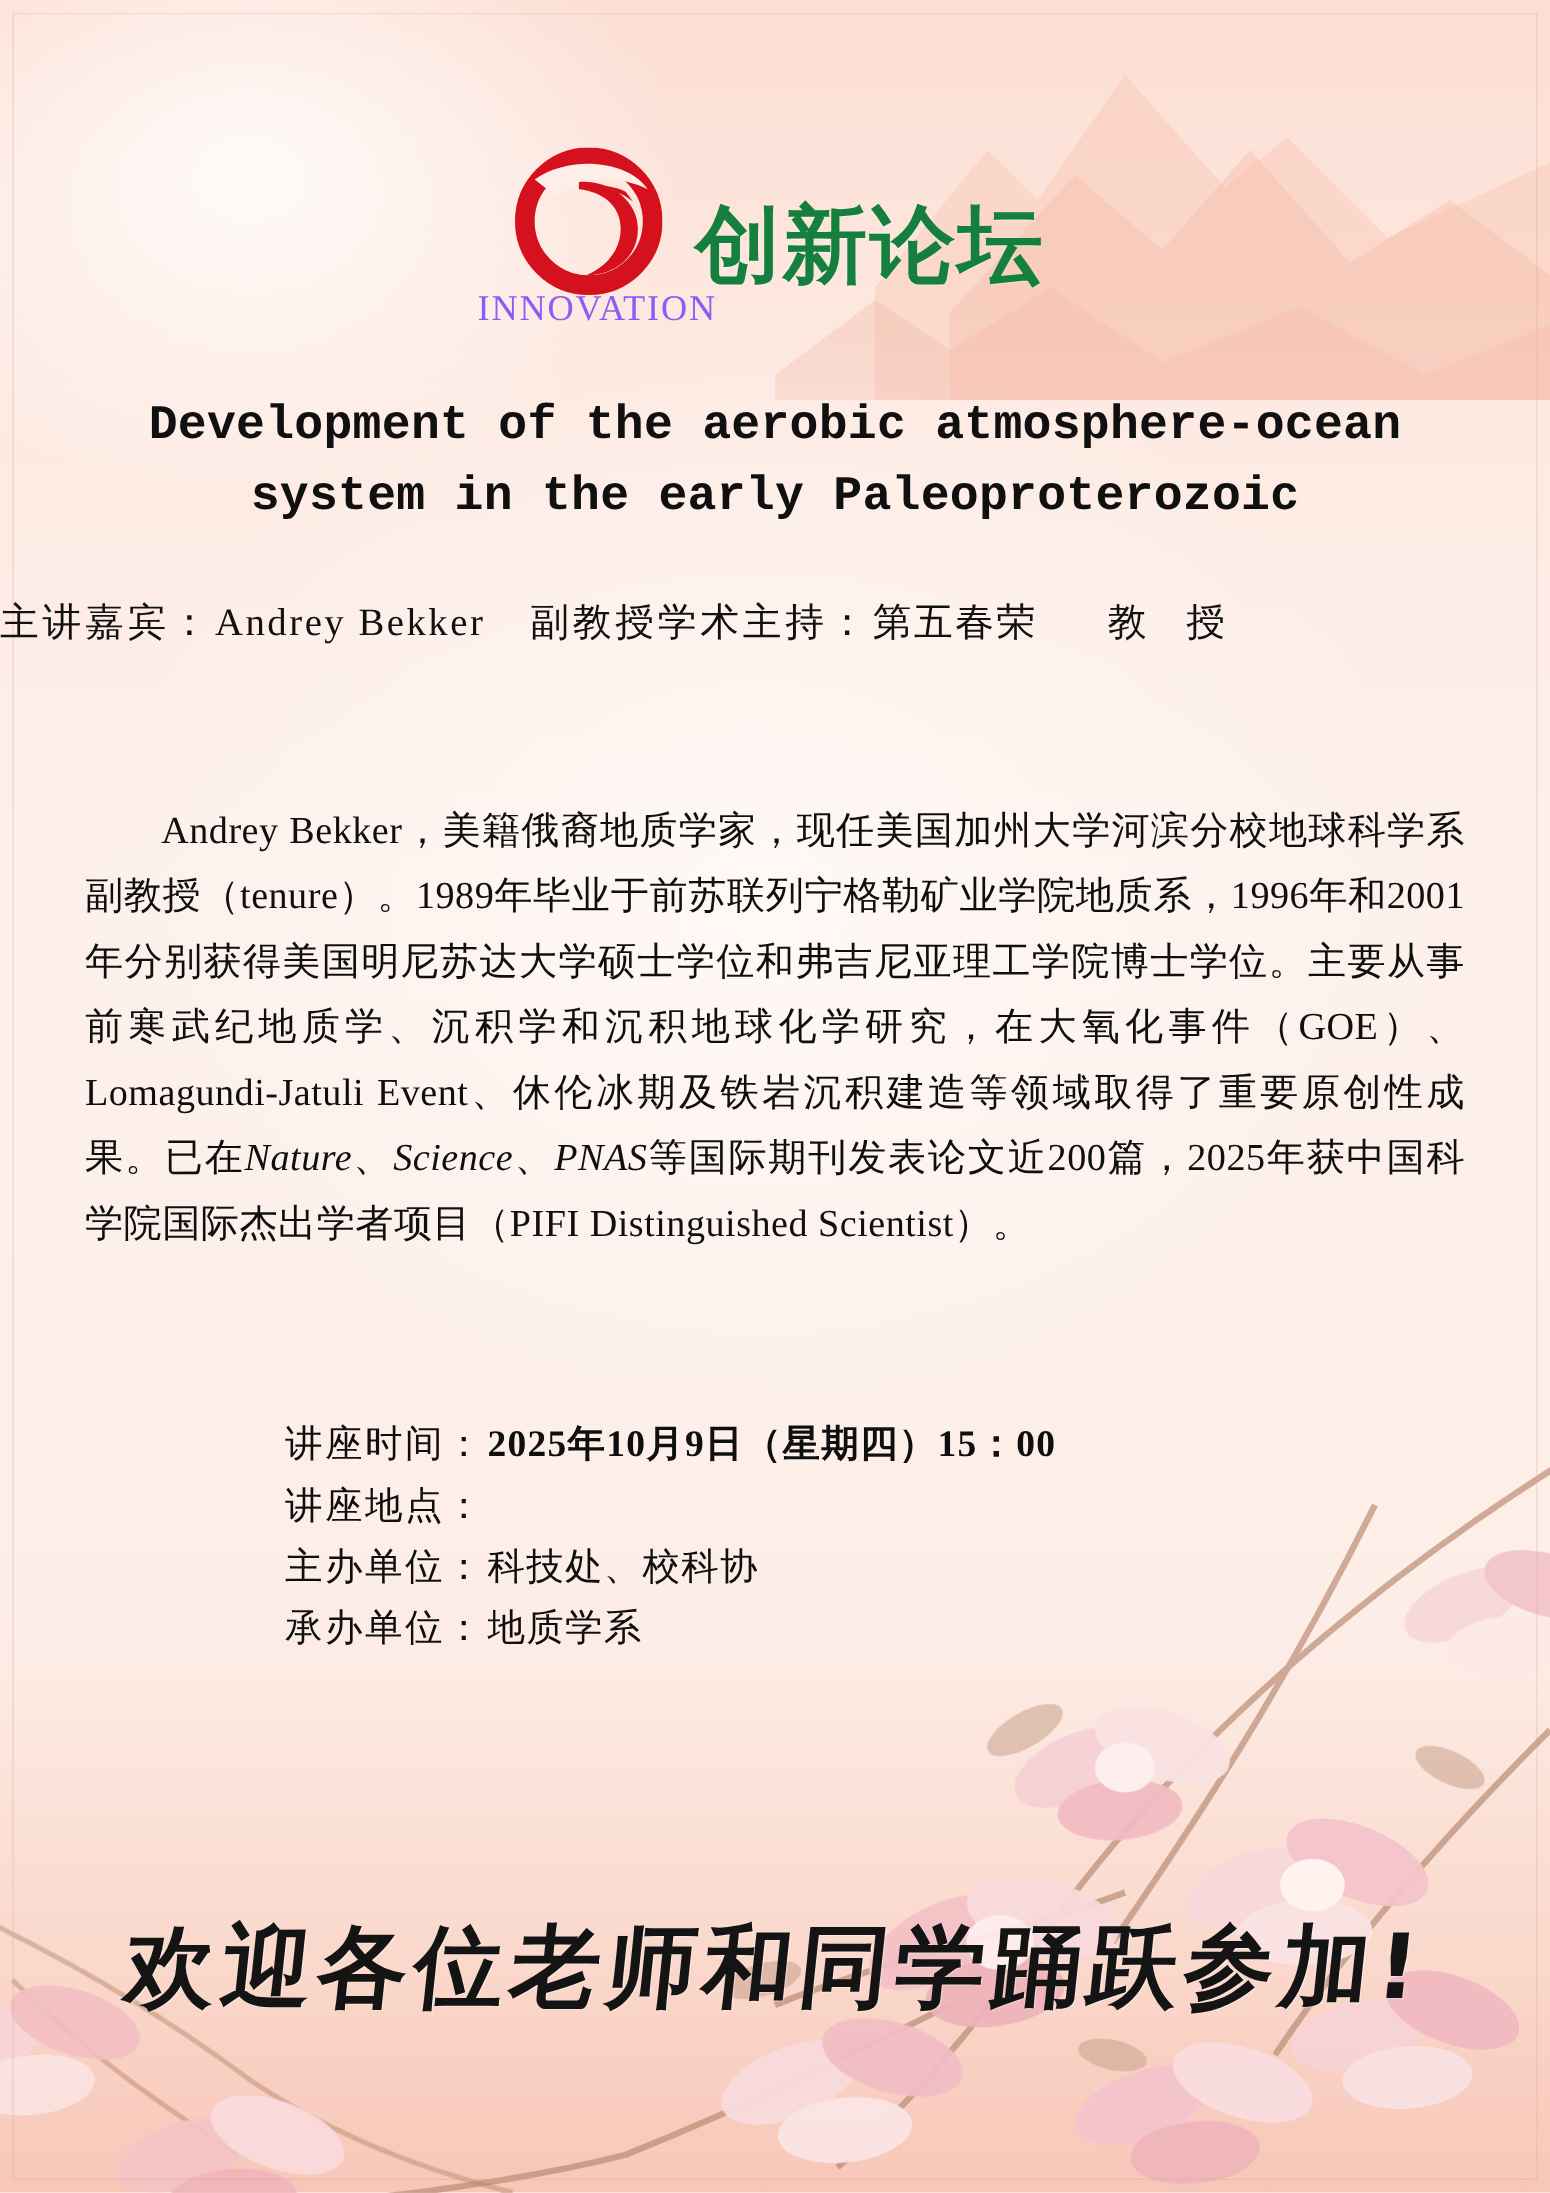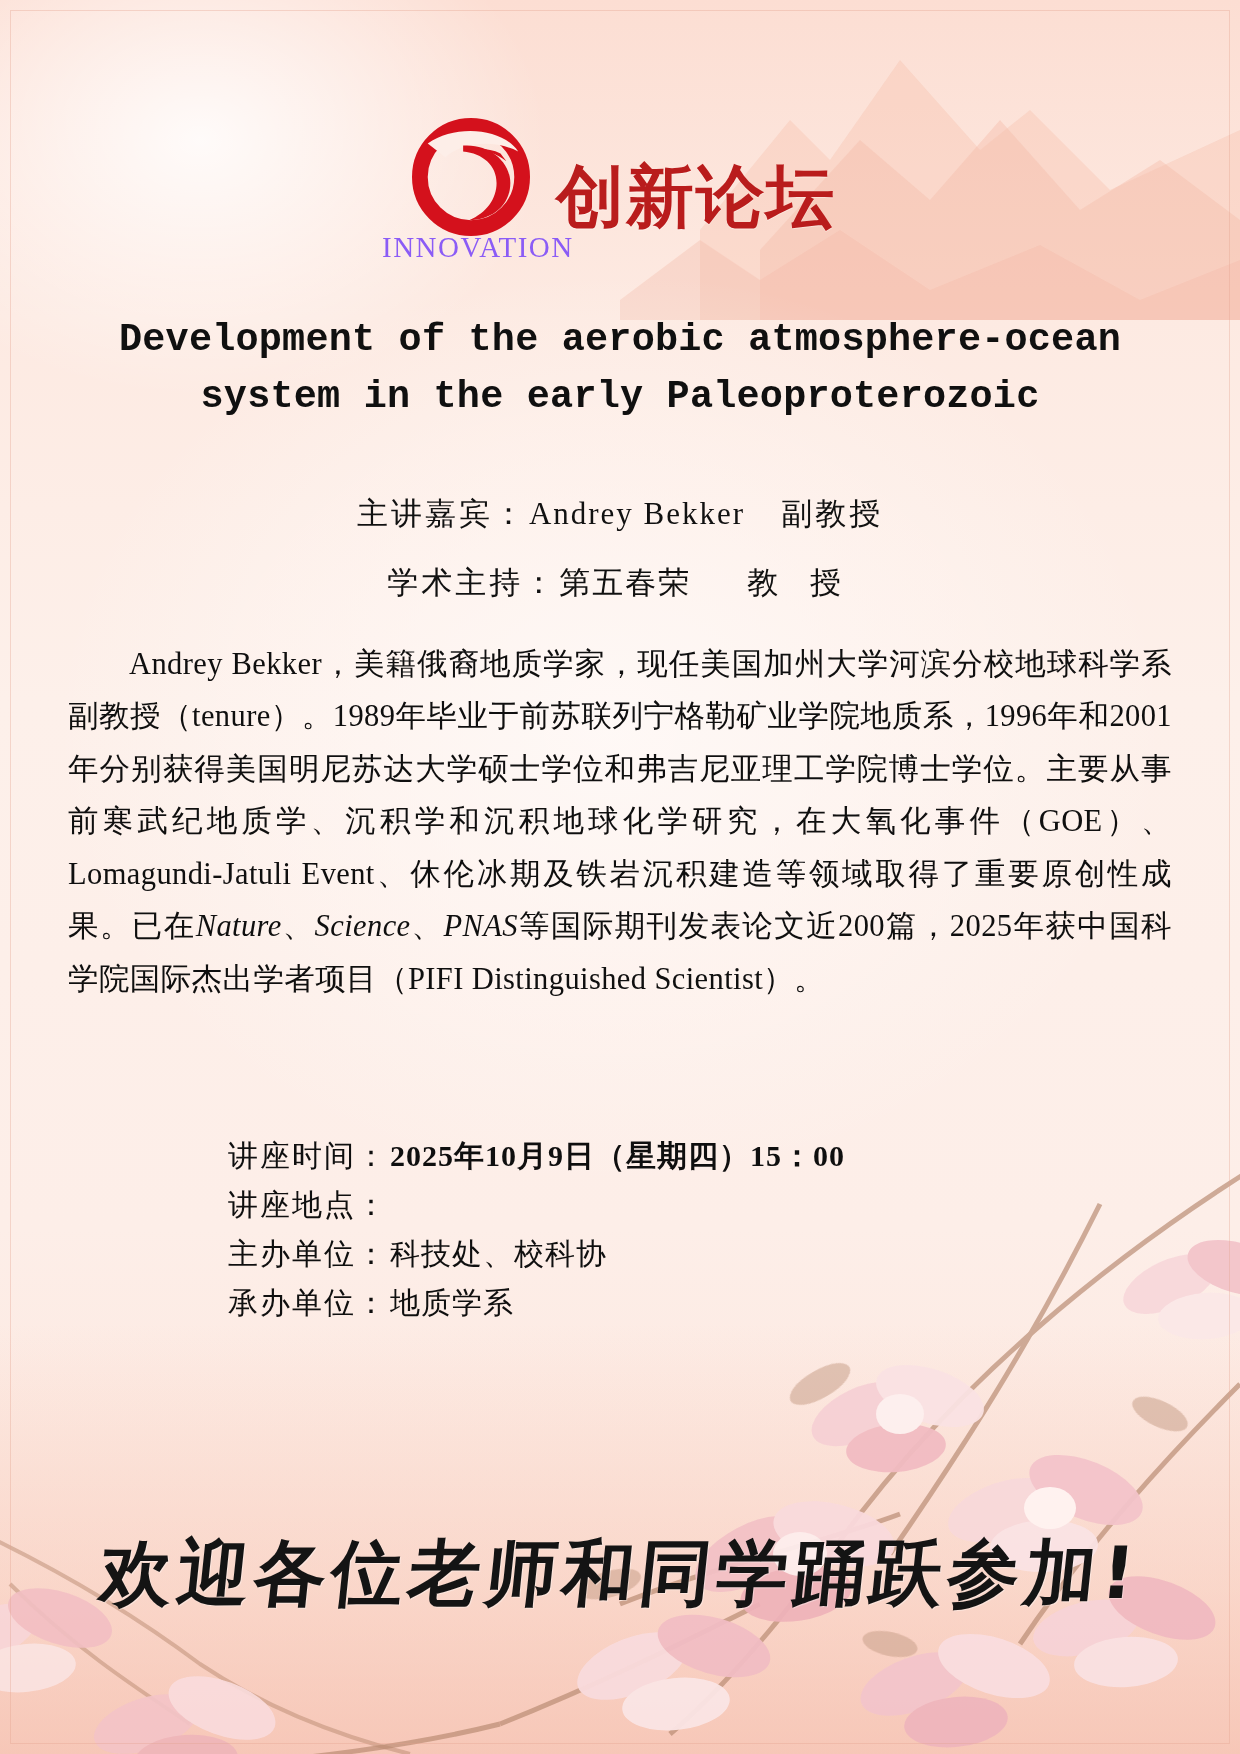--- a/index.html
+++ b/index.html
@@ -99,21 +99,21 @@
     left: 0;
     width: 100%;
     text-align: center;
     color: #8b5cf6;
     font-family: "Liberation Serif", serif;
     font-size: 29px;
     letter-spacing: 1.5px;
     font-weight: 400;
   }
   .title-cn {
-    color: #b91c1c;
+    color: #15803d;
     font-family: "DejaVu Sans", sans-serif;
     font-weight: bold;
     font-size: 68px;
     letter-spacing: 2px;
     line-height: 1;
     margin-right: 22px;
     text-shadow: 0 1px 0 rgba(255,255,255,.4);
   }
   .title-issue {
     color: #d81f28;
@@ -139,21 +139,21 @@
     color: #101010;
     letter-spacing: .2px;
   }
 
   
   .speaker-block {
     position: absolute;
     top: 472px;
     left: 0; right: 0;
     display: flex;
-    flex-direction: column;
+    flex-direction: row;
     align-items: center;
   }
   .speaker-row {
     display: flex;
     align-items: baseline;
     font-size: 31px;
     color: #111;
     line-height: 1.7;
     letter-spacing: 1px;
     font-family: "Liberation Serif", serif;
@@ -161,21 +161,20 @@
   .sp-label {
     letter-spacing: 3px;
   }
   .sp-name {
     margin-left: 2px;
     letter-spacing: 2px;
   }
   .sp-role {
     margin-left: 36px;
     letter-spacing: 3px;
-    margin-top: 16px;
   }
   .sp-role.wide {
     letter-spacing: 12px;
     margin-left: 56px;
   }
 
   
   .bio {
     position: absolute;
     top: 638px;

